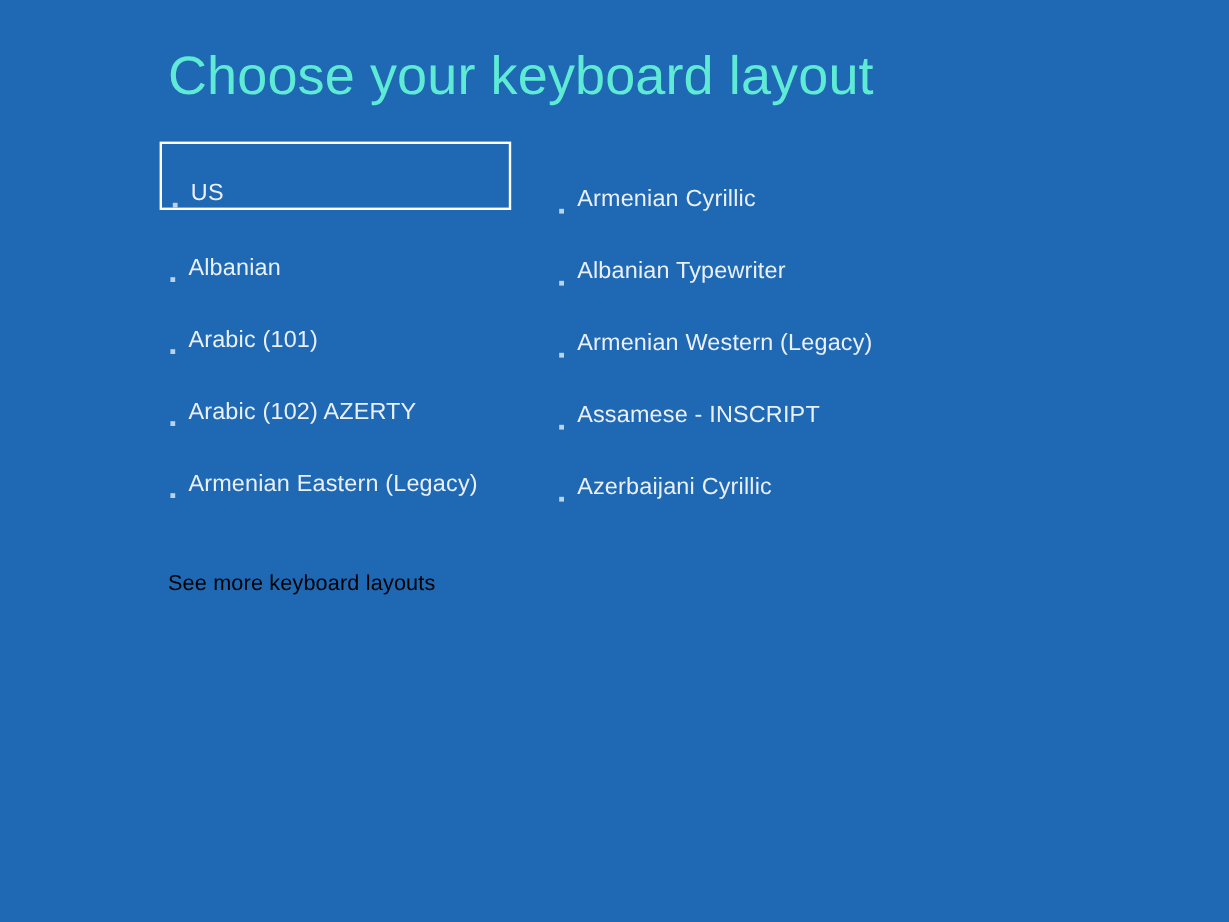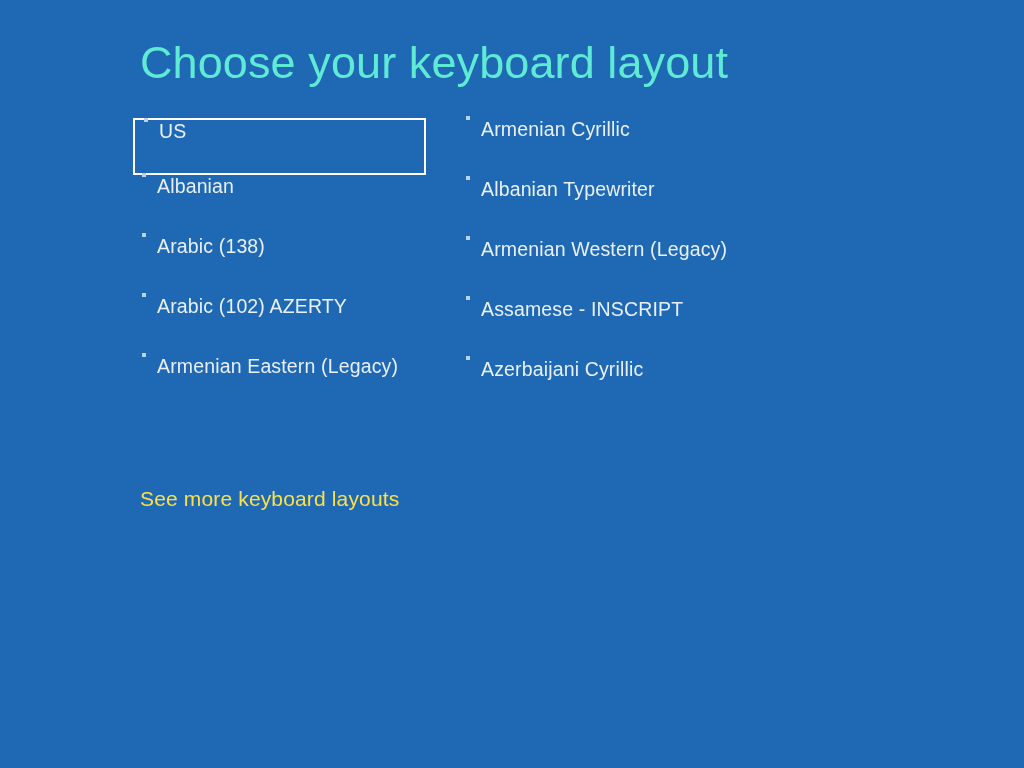--- a/index.html
+++ b/index.html
@@ -40,21 +40,21 @@
     position: absolute;
     top: 0;
   }
   .column-left  { left: 133px; width: 330px; }
   .column-right { left: 458px; width: 340px; }
 
   .layout-item {
     position: relative;
     height: 60px;
     display: flex;
-    align-items: flex-start;
+    align-items: flex-end;
     box-sizing: border-box;
     padding-left: 9px;
   }
   .layout-item.selected {
     border: 2px solid #ffffff;
     height: 57px;
     margin-left: 0;
     width: 293px;
   }
   .layout-item .bullet {
@@ -71,24 +71,24 @@
     font-weight: 300;
     color: #e9f0f7;
     letter-spacing: 0.15px;
     white-space: nowrap;
   }
   .column-right .layout-item { padding-left: 8px; }
 
   .more-link {
     position: absolute;
     left: 140px;
-    top: 487px;
-    font-size: 21px;
+    top: 476px;
+    font-size: 18px;
     font-weight: 300;
-    color: #fde047;
+    color: #000000;
     letter-spacing: 0.15px;
     white-space: nowrap;
     cursor: pointer;
   }
 </style>
 </head>
 <body>
 
 <div class="screen">
 
@@ -100,21 +100,21 @@
       <div class="layout-item selected">
         <span class="bullet"></span>
         <span class="label">US</span>
       </div>
       <div class="layout-item">
         <span class="bullet"></span>
         <span class="label">Albanian</span>
       </div>
       <div class="layout-item">
         <span class="bullet"></span>
-        <span class="label">Arabic (138)</span>
+        <span class="label">Arabic (101)</span>
       </div>
       <div class="layout-item">
         <span class="bullet"></span>
         <span class="label">Arabic (102) AZERTY</span>
       </div>
       <div class="layout-item">
         <span class="bullet"></span>
         <span class="label">Armenian Eastern (Legacy)</span>
       </div>
     </div>

